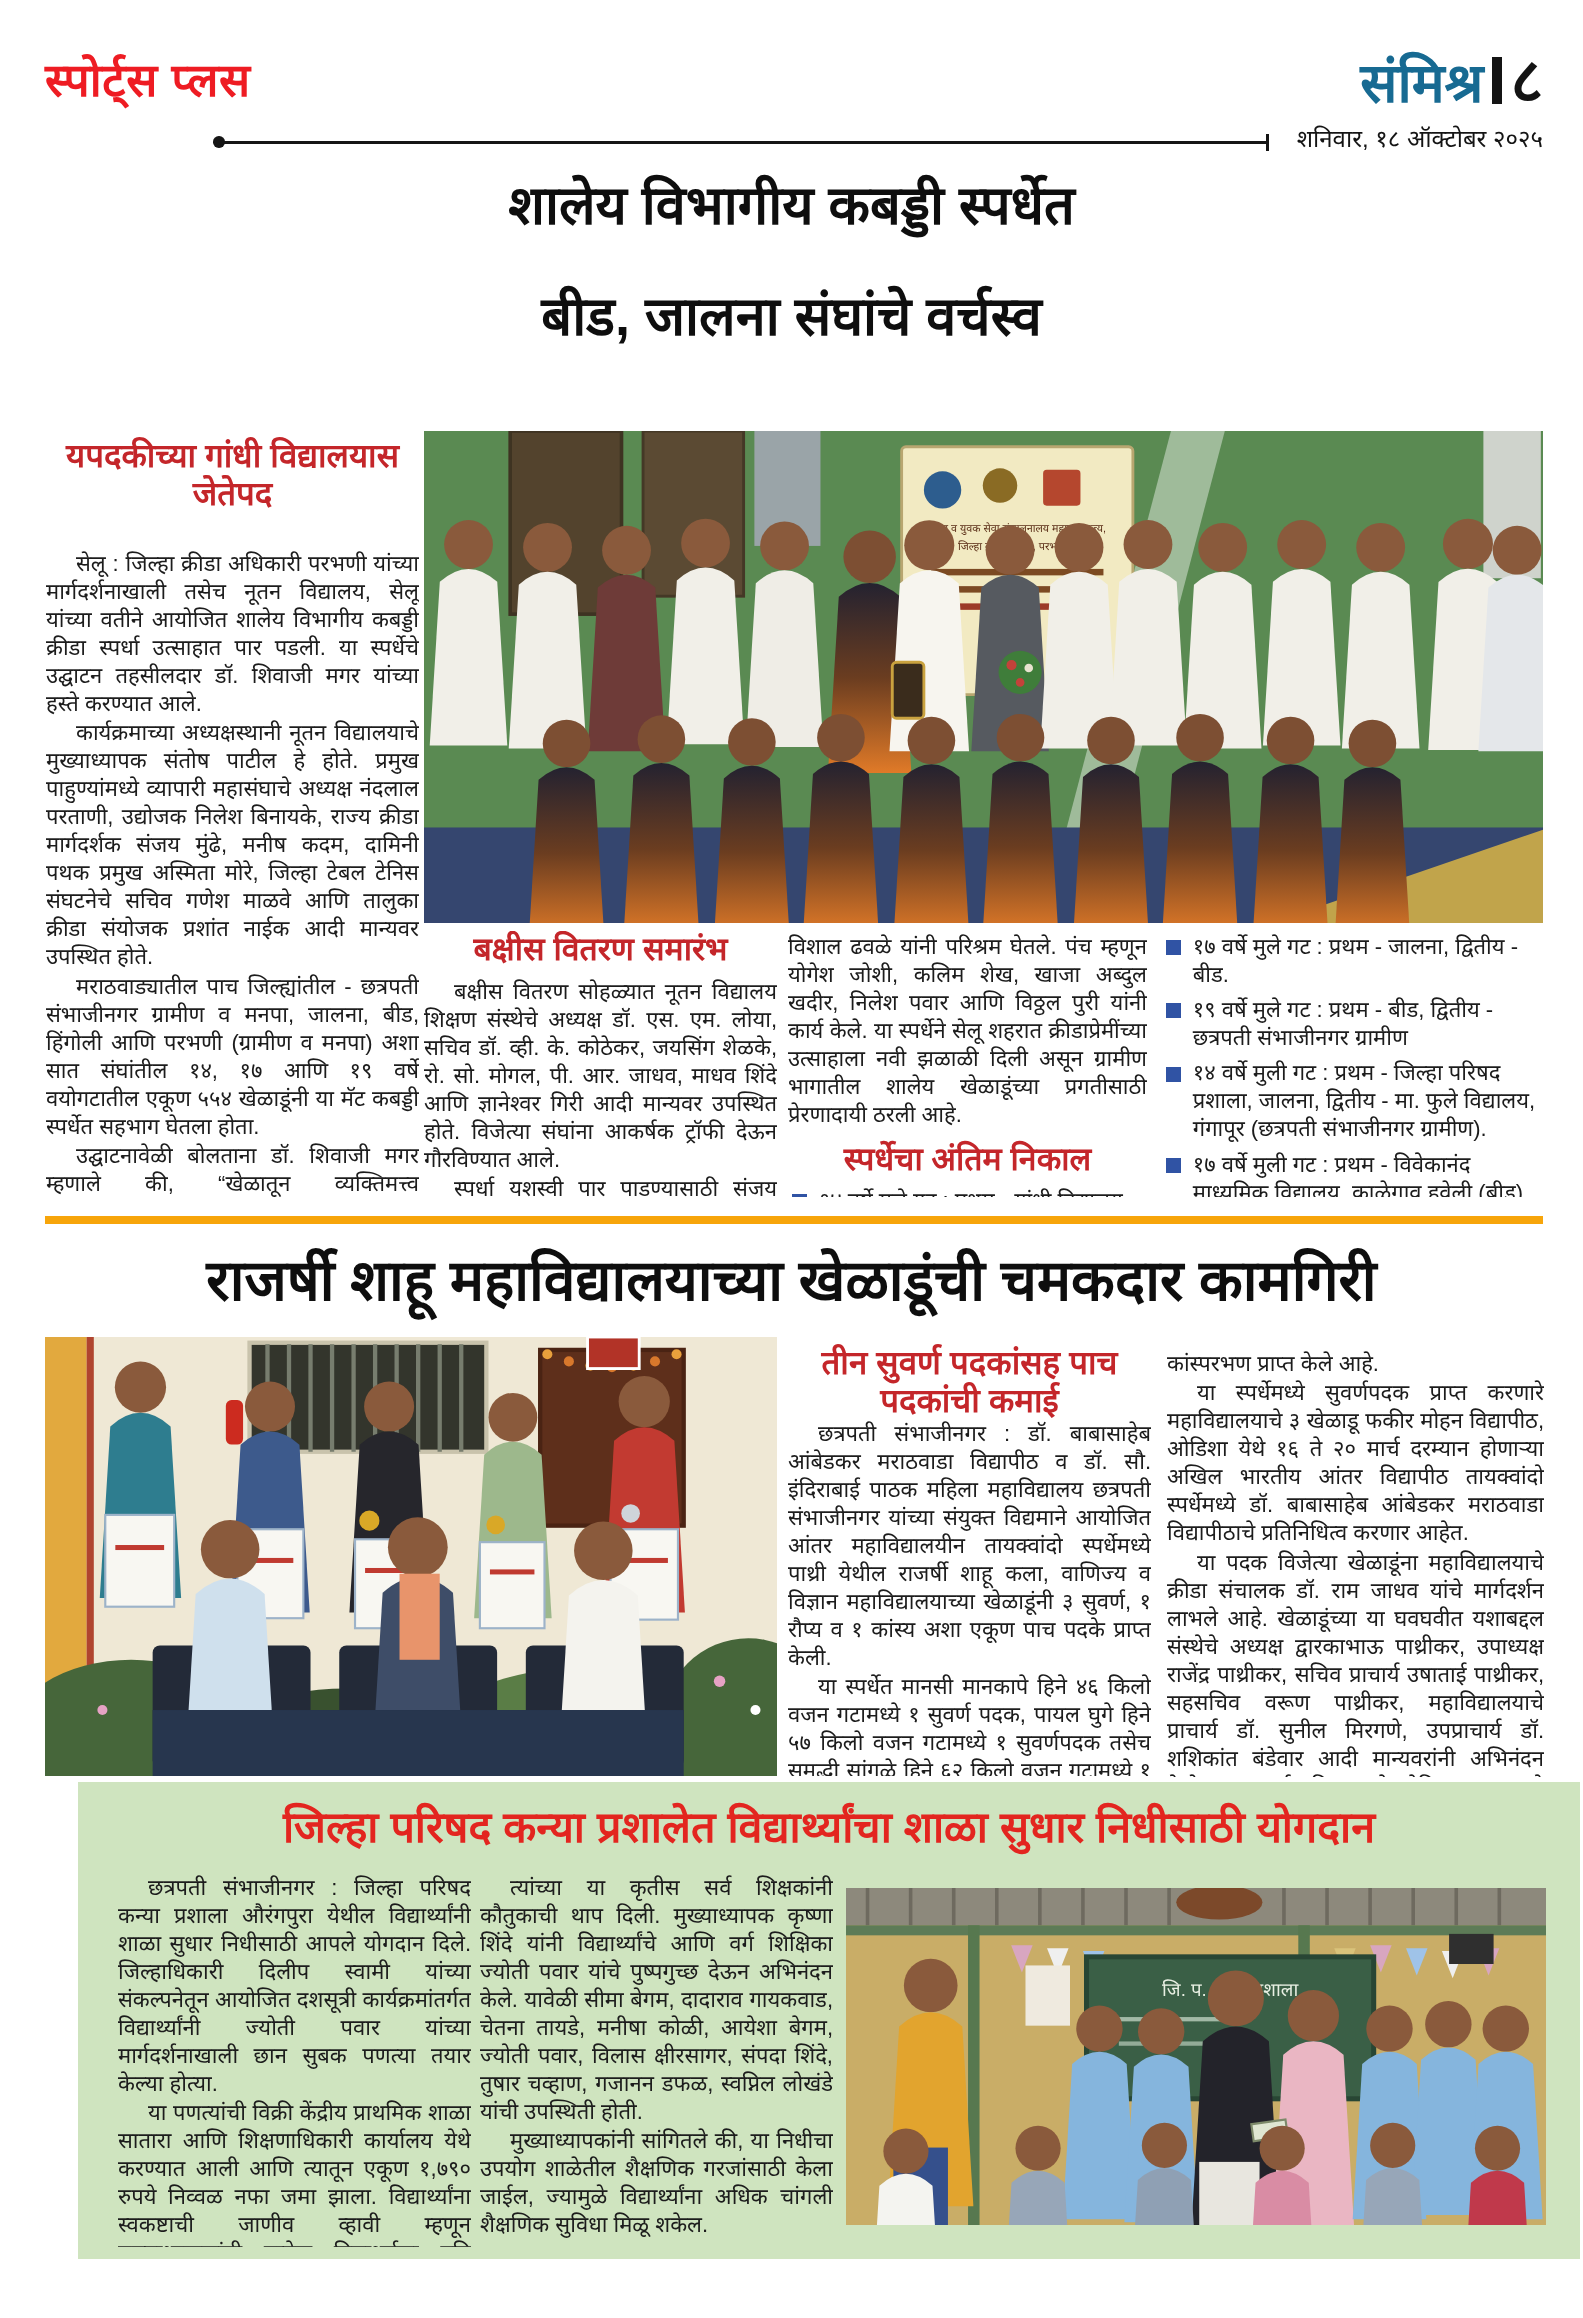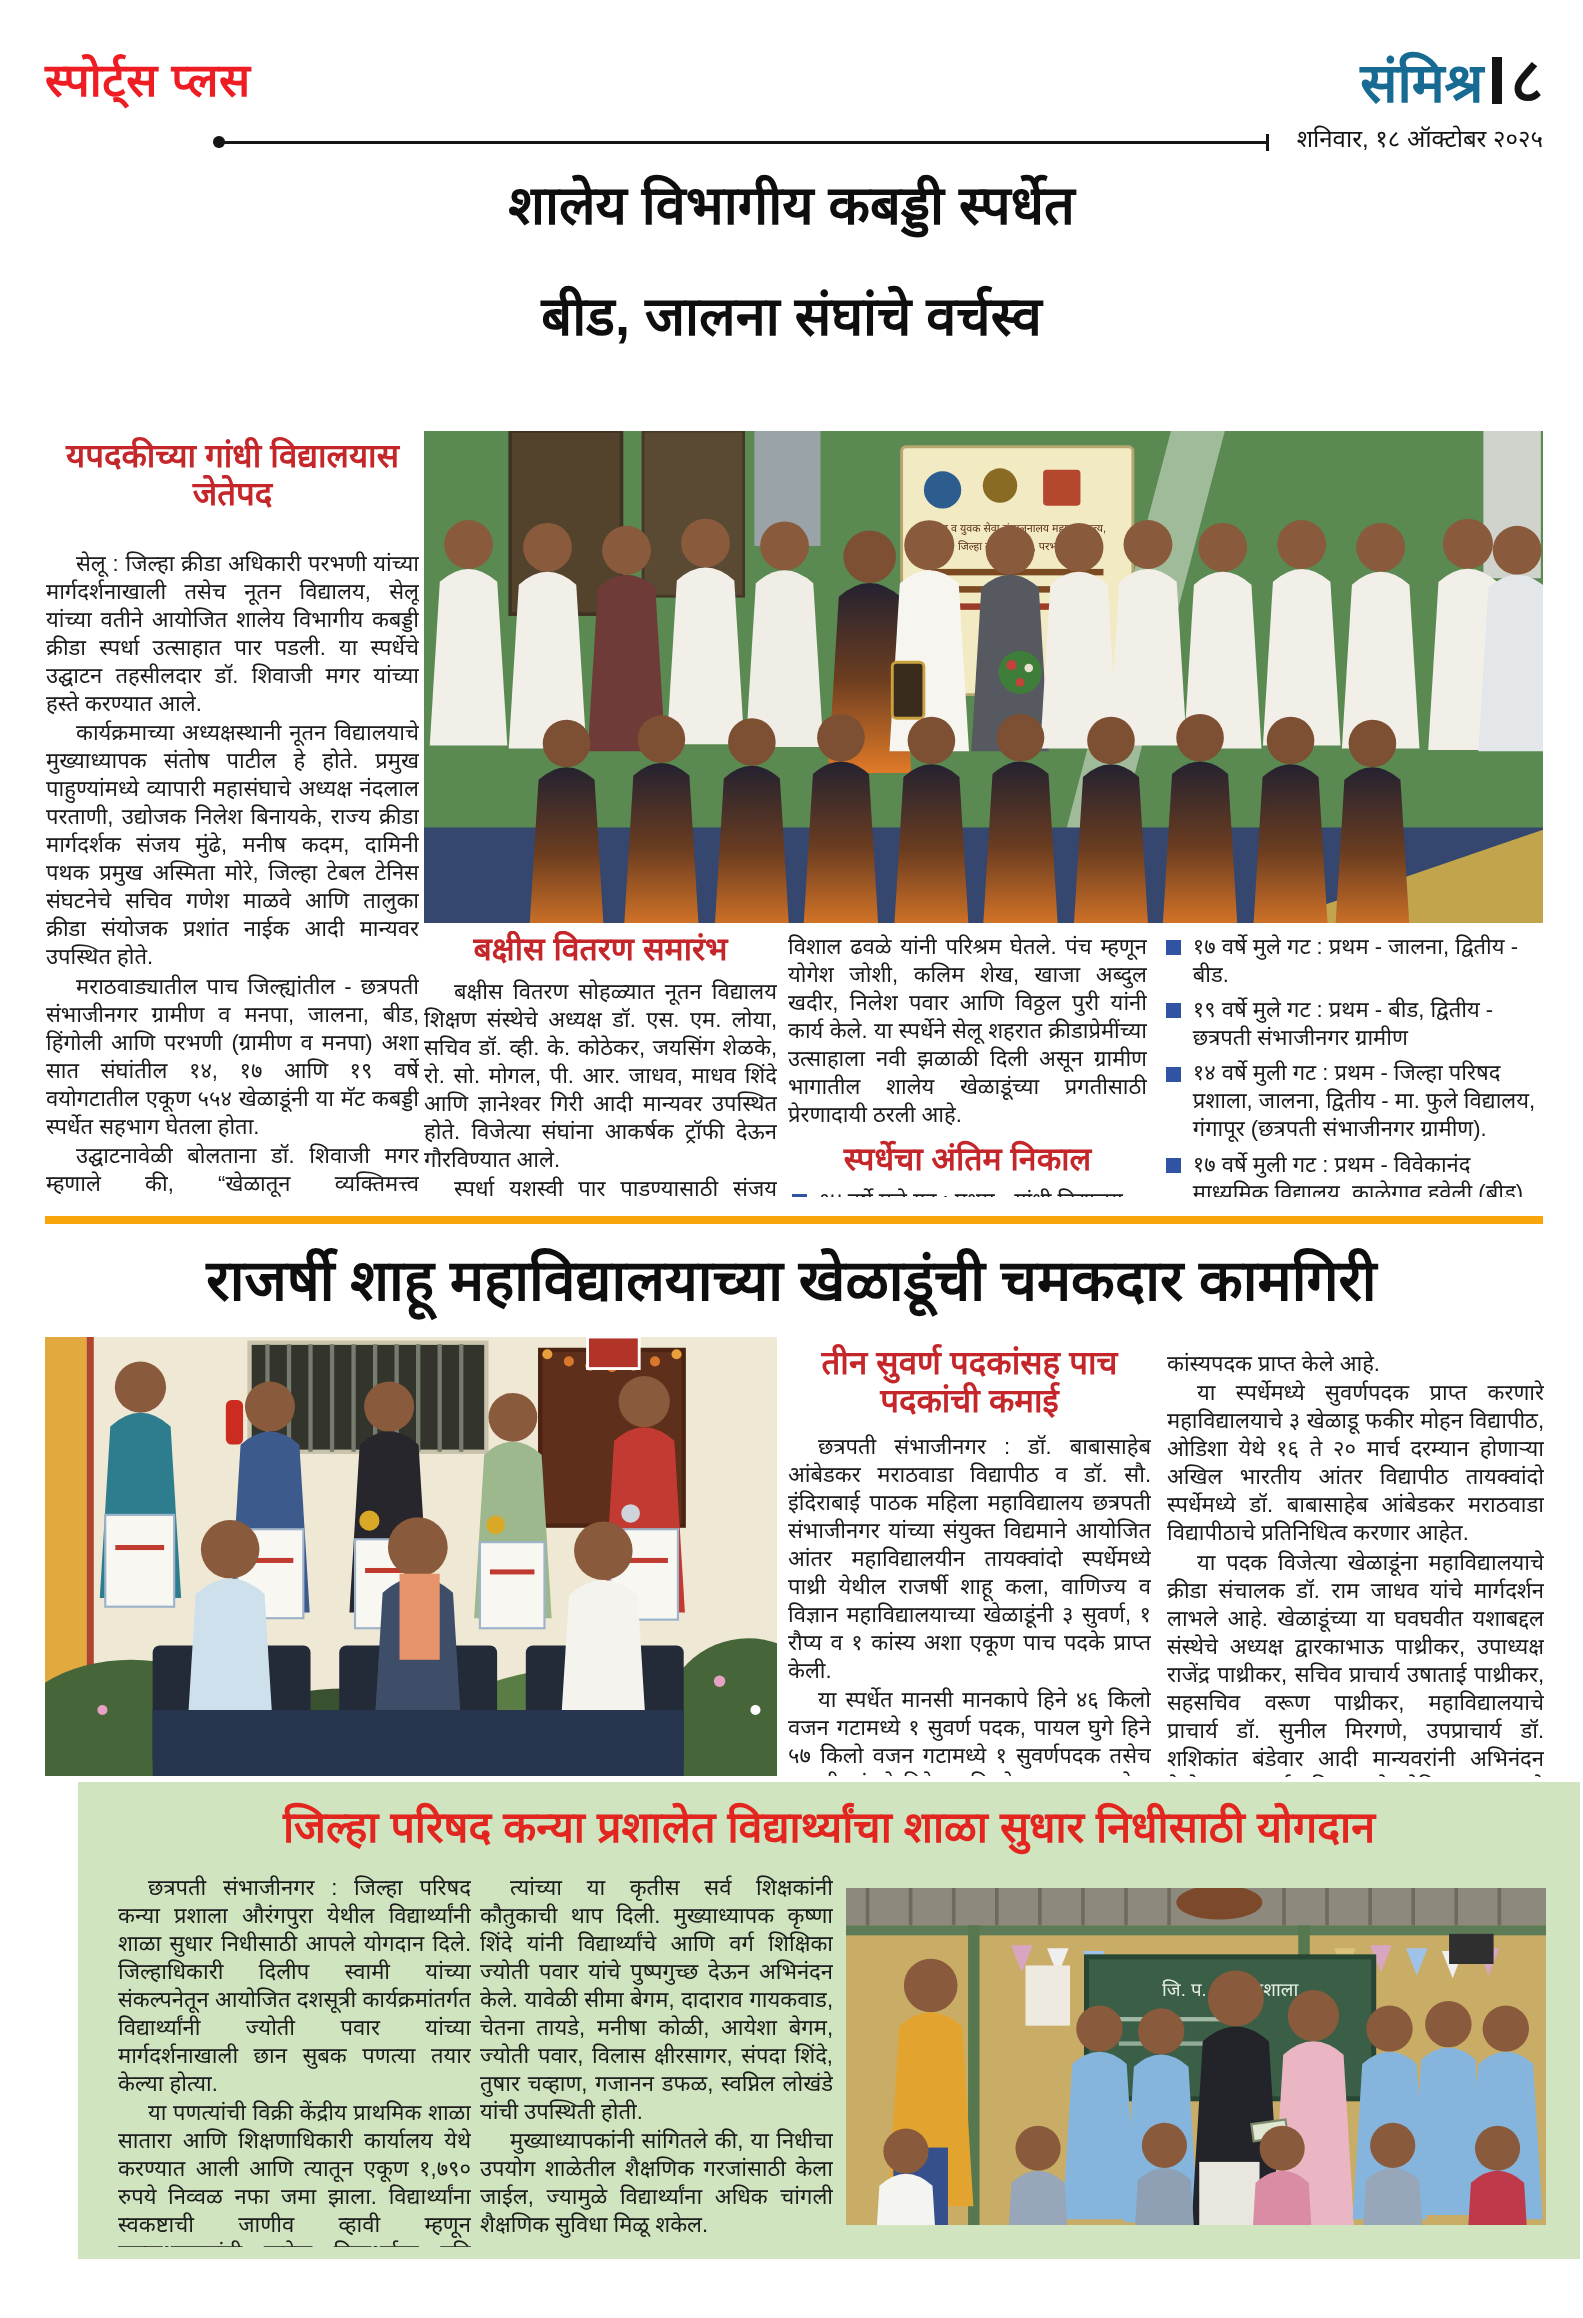--- a/index.html
+++ b/index.html
@@ -264,27 +264,27 @@
         <use href="#person" transform="translate(186,248) scale(2.4)" color="#cfe0ed"></use>
         <use href="#person" transform="translate(446,244) scale(2.45)" color="#3e4d68"></use>
         <rect x="494" y="330" width="56" height="120" fill="#e8946b"></rect>
         <use href="#person" transform="translate(706,250) scale(2.4)" color="#f4f3ee"></use>
       </g>
       <rect x="150" y="520" width="740" height="92" fill="#27364e"></rect>
     </svg>
   </div>
 
   <div class="abs col" style="left:788px;top:1344px;width:363px;height:432px;overflow:hidden;">
-    <div class="subhead sub46" style="margin-bottom:13px;">तीन सुवर्ण पदकांसह पाच पदकांची कमाई</div>
+    <div class="subhead sub46" style="">तीन सुवर्ण पदकांसह पाच पदकांची कमाई</div>
     <p>छत्रपती संभाजीनगर : डॉ. बाबासाहेब आंबेडकर मराठवाडा विद्यापीठ व डॉ. सौ. इंदिराबाई पाठक महिला महाविद्यालय छत्रपती संभाजीनगर यांच्या संयुक्त विद्यमाने आयोजित आंतर महाविद्यालयीन तायक्वांदो स्पर्धेमध्ये पाथ्री येथील राजर्षी शाहू कला, वाणिज्य व विज्ञान महाविद्यालयाच्या खेळाडूंनी ३ सुवर्ण, १ रौप्य व १ कांस्य अशा एकूण पाच पदके प्राप्त केली.</p>
     <p>या स्पर्धेत मानसी मानकापे हिने ४६ किलो वजन गटामध्ये १ सुवर्ण पदक, पायल घुगे हिने ५७ किलो वजन गटामध्ये १ सुवर्णपदक तसेच समृद्धी सांगळे हिने ६२ किलो वजन गटामध्ये १ सुवर्णपदक प्राप्त केले. तसेच अभिषेक शिंदे याने ५४ किलो वजन गटामध्ये १ रौप्य पदक तर ७२ किलो वजन गटामध्ये ऋतुराज सुरडकर याने</p>
   </div>
 
   <div class="abs col" style="left:1167px;top:1350px;width:377px;height:427px;overflow:hidden;">
-    <p class="noindent">कांस्यपदक प्राप्त केले आहे.</p>
+    <p class="noindent">कांस्परभण प्राप्त केले आहे.</p>
     <p>या स्पर्धेमध्ये सुवर्णपदक प्राप्त करणारे महाविद्यालयाचे ३ खेळाडू फकीर मोहन विद्यापीठ, ओडिशा येथे १६ ते २० मार्च दरम्यान होणाऱ्या अखिल भारतीय आंतर विद्यापीठ तायक्वांदो स्पर्धेमध्ये डॉ. बाबासाहेब आंबेडकर मराठवाडा विद्यापीठाचे प्रतिनिधित्व करणार आहेत.</p>
     <p>या पदक विजेत्या खेळाडूंना महाविद्यालयाचे क्रीडा संचालक डॉ. राम जाधव यांचे मार्गदर्शन लाभले आहे. खेळाडूंच्या या घवघवीत यशाबद्दल संस्थेचे अध्यक्ष द्वारकाभाऊ पाथ्रीकर, उपाध्यक्ष राजेंद्र पाथ्रीकर, सचिव प्राचार्य उषाताई पाथ्रीकर, सहसचिव वरूण पाथ्रीकर, महाविद्यालयाचे प्राचार्य डॉ. सुनील मिरगणे, उपप्राचार्य डॉ. शशिकांत बंडेवार आदी मान्यवरांनी अभिनंदन केले असून मार्च महिन्यामध्ये ओडिशा राज्यामध्ये होणाऱ्या अखिल भारतीय आंतर विद्यापीठ तायक्वांदो स्पर्धेसाठी शुभेच्छा दिल्या आहेत.</p>
   </div>
 
   <div class="abs" id="greenbox">
     <div class="abs" id="story3-head">जिल्हा परिषद कन्या प्रशालेत विद्यार्थ्यांचा शाळा सुधार निधीसाठी योगदान</div>
 
     <div class="abs col" style="left:40px;top:92px;width:353px;height:373px;overflow:hidden;">
       <p>छत्रपती संभाजीनगर : जिल्हा परिषद कन्या प्रशाला औरंगपुरा येथील विद्यार्थ्यांनी शाळा सुधार निधीसाठी आपले योगदान दिले. जिल्हाधिकारी दिलीप स्वामी यांच्या संकल्पनेतून आयोजित दशसूत्री कार्यक्रमांतर्गत विद्यार्थ्यांनी ज्योती पवार यांच्या मार्गदर्शनाखाली छान सुबक पणत्या तयार केल्या होत्या.</p>
       <p>या पणत्यांची विक्री केंद्रीय प्राथमिक शाळा सातारा आणि शिक्षणाधिकारी कार्यालय येथे करण्यात आली आणि त्यातून एकूण १,७९० रुपये निव्वळ नफा जमा झाला. विद्यार्थ्यांना स्वकष्टाची जाणीव व्हावी म्हणून मुख्याध्यापकांनी प्रत्येक विद्यार्थ्याला प्रति विद्यार्थी २५ रुपये दिले. मात्र, काही विद्यार्थ्यांनी आपले मिळालेले</p>

